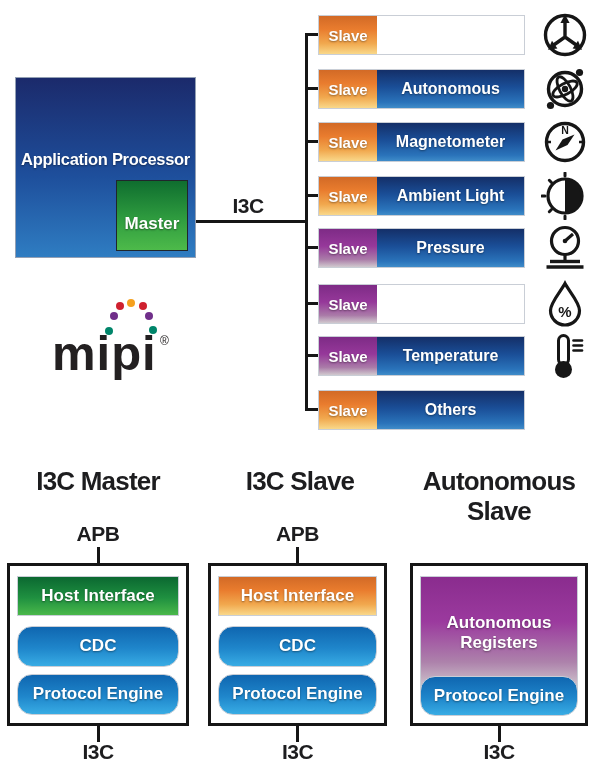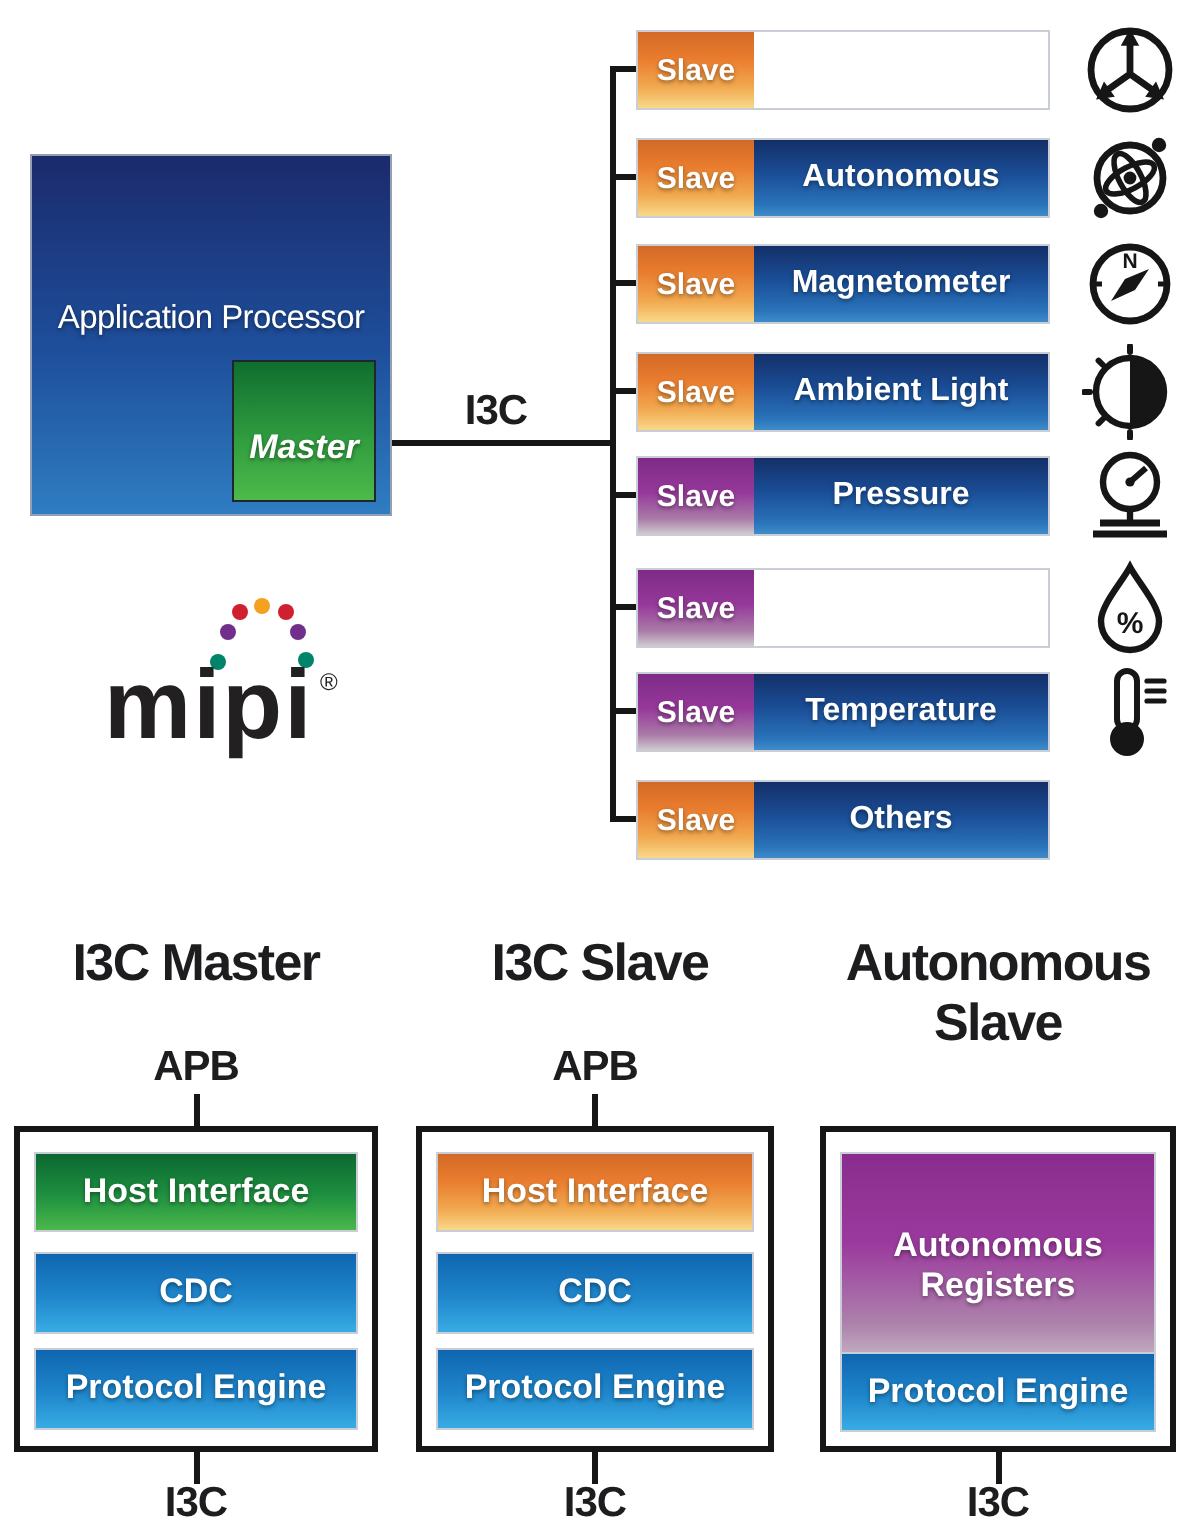--- a/index.html
+++ b/index.html
@@ -3,25 +3,25 @@
 <meta charset="utf-8">
 <style>
   html,body{margin:0;padding:0;background:#fff;}
   .stage{position:relative;width:600px;height:761px;background:#ffffff;overflow:hidden;
          font-family:"Liberation Sans",sans-serif;}
 
   
   .ap-box{position:absolute;left:15px;top:77px;width:181px;height:181px;box-sizing:border-box;
           border:1px solid #93a0b4;background:linear-gradient(180deg,#1b2a6b 0%,#1e4f9c 55%,#2f7dc2 100%);}
   .ap-label{position:absolute;left:0;top:72px;width:100%;text-align:center;color:#fff;
-            font-weight:normal;font-size:16.5px;letter-spacing:-0.3px;text-shadow:0 1px 2px rgba(0,0,0,.45);}
+            font-weight:bold;font-size:16.5px;letter-spacing:-0.3px;text-shadow:0 1px 2px rgba(0,0,0,.45);}
   .master-box{position:absolute;left:100px;top:102px;width:72px;height:71px;box-sizing:border-box;
               border:1px solid #20262c;display:flex;align-items:center;justify-content:center;padding-top:16px;
               background:linear-gradient(180deg,#0f6e2f 0%,#2f9c3f 55%,#4dba4a 100%);}
-  .master-box span{color:#fff;font-weight:bold;font-size:17px;text-shadow:0 1px 2px rgba(0,0,0,.45);font-style:italic;}
+  .master-box span{color:#fff;font-weight:bold;font-size:17px;text-shadow:0 1px 2px rgba(0,0,0,.45);}
 
   .hline,.vline,.stub,.tick{position:absolute;background:#161616;}
   .bus-h{left:196px;top:220px;width:110px;height:3px;}
   .bus-v{left:305px;top:34px;width:3px;height:377px;}
   .bus-label{position:absolute;left:222px;top:194px;width:52px;text-align:center;color:#1d1d1f;
              font-weight:bold;font-size:21px;letter-spacing:-0.5px;}
 
   .slave-row{position:absolute;left:318px;width:207px;height:40px;display:flex;box-sizing:border-box;
              border:1px solid #c9ced6;}
   .slave-tag{width:58px;display:flex;align-items:center;justify-content:center;color:#fff;
@@ -45,21 +45,21 @@
   
   .col-title{position:absolute;top:466px;width:220px;text-align:center;color:#1d1d1f;
              font-weight:bold;font-size:26px;line-height:30px;letter-spacing:-0.8px;}
   .port-label{position:absolute;width:90px;text-align:center;color:#1d1d1f;font-weight:bold;
               font-size:21px;letter-spacing:-0.5px;}
   .col-box{position:absolute;top:563px;height:163px;box-sizing:border-box;border:3px solid #161616;background:#fff;}
   .ip-block{position:absolute;display:flex;align-items:center;justify-content:center;box-sizing:border-box;
             border:1px solid #c9ced6;color:#fff;font-weight:bold;font-size:17px;text-align:center;
             line-height:1.2;text-shadow:0 1px 2px rgba(0,0,0,.4);padding:0 10px;}
   .block-green{background:linear-gradient(180deg,#0b6831 0%,#1f9040 55%,#4ab84a 100%);}
-  .block-blue{background:linear-gradient(180deg,#0f66b0 0%,#1f86cb 55%,#38ace4 100%);}
+  .block-blue{background:linear-gradient(180deg,#0f66b0 0%,#1f86cb 55%,#38ace4 100%);border-radius:15px;}
   .block-orange{background:linear-gradient(180deg,#d26a26 0%,#e97c2e 35%,#f1a84e 72%,#f9d88a 100%);}
   .block-purple{background:linear-gradient(180deg,#8a2c8e 0%,#9b3a9e 40%,#ad82ab 76%,#d2cbd0 100%);}
 </style>
 </head>
 <body>
 
 <div class="stage">
 
   <div class="ap-box">
     <div class="ap-label">Application Processor</div>

